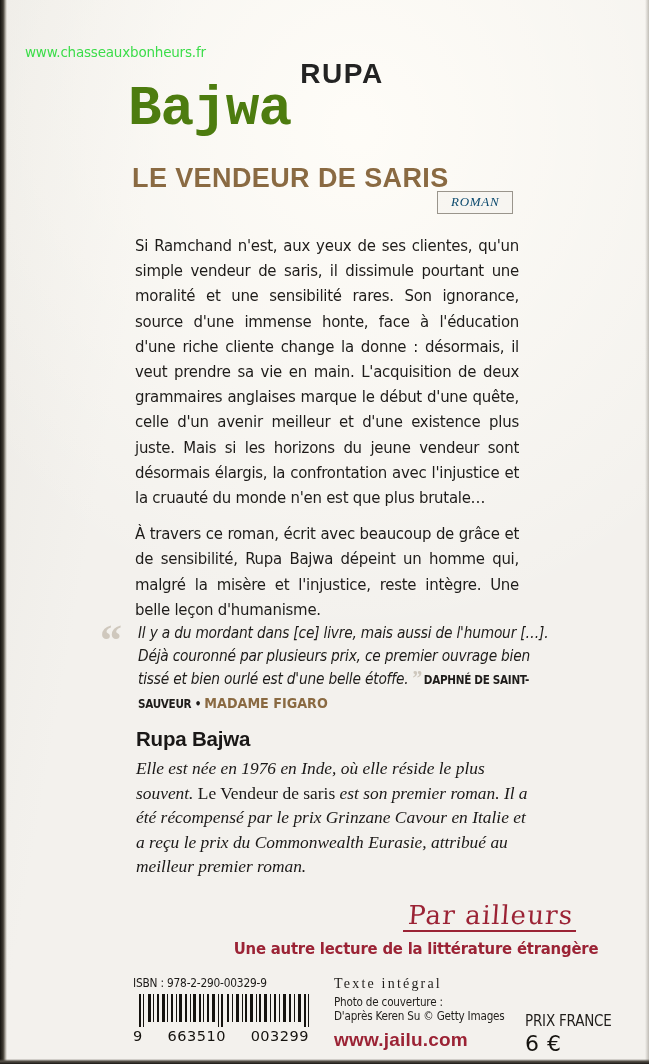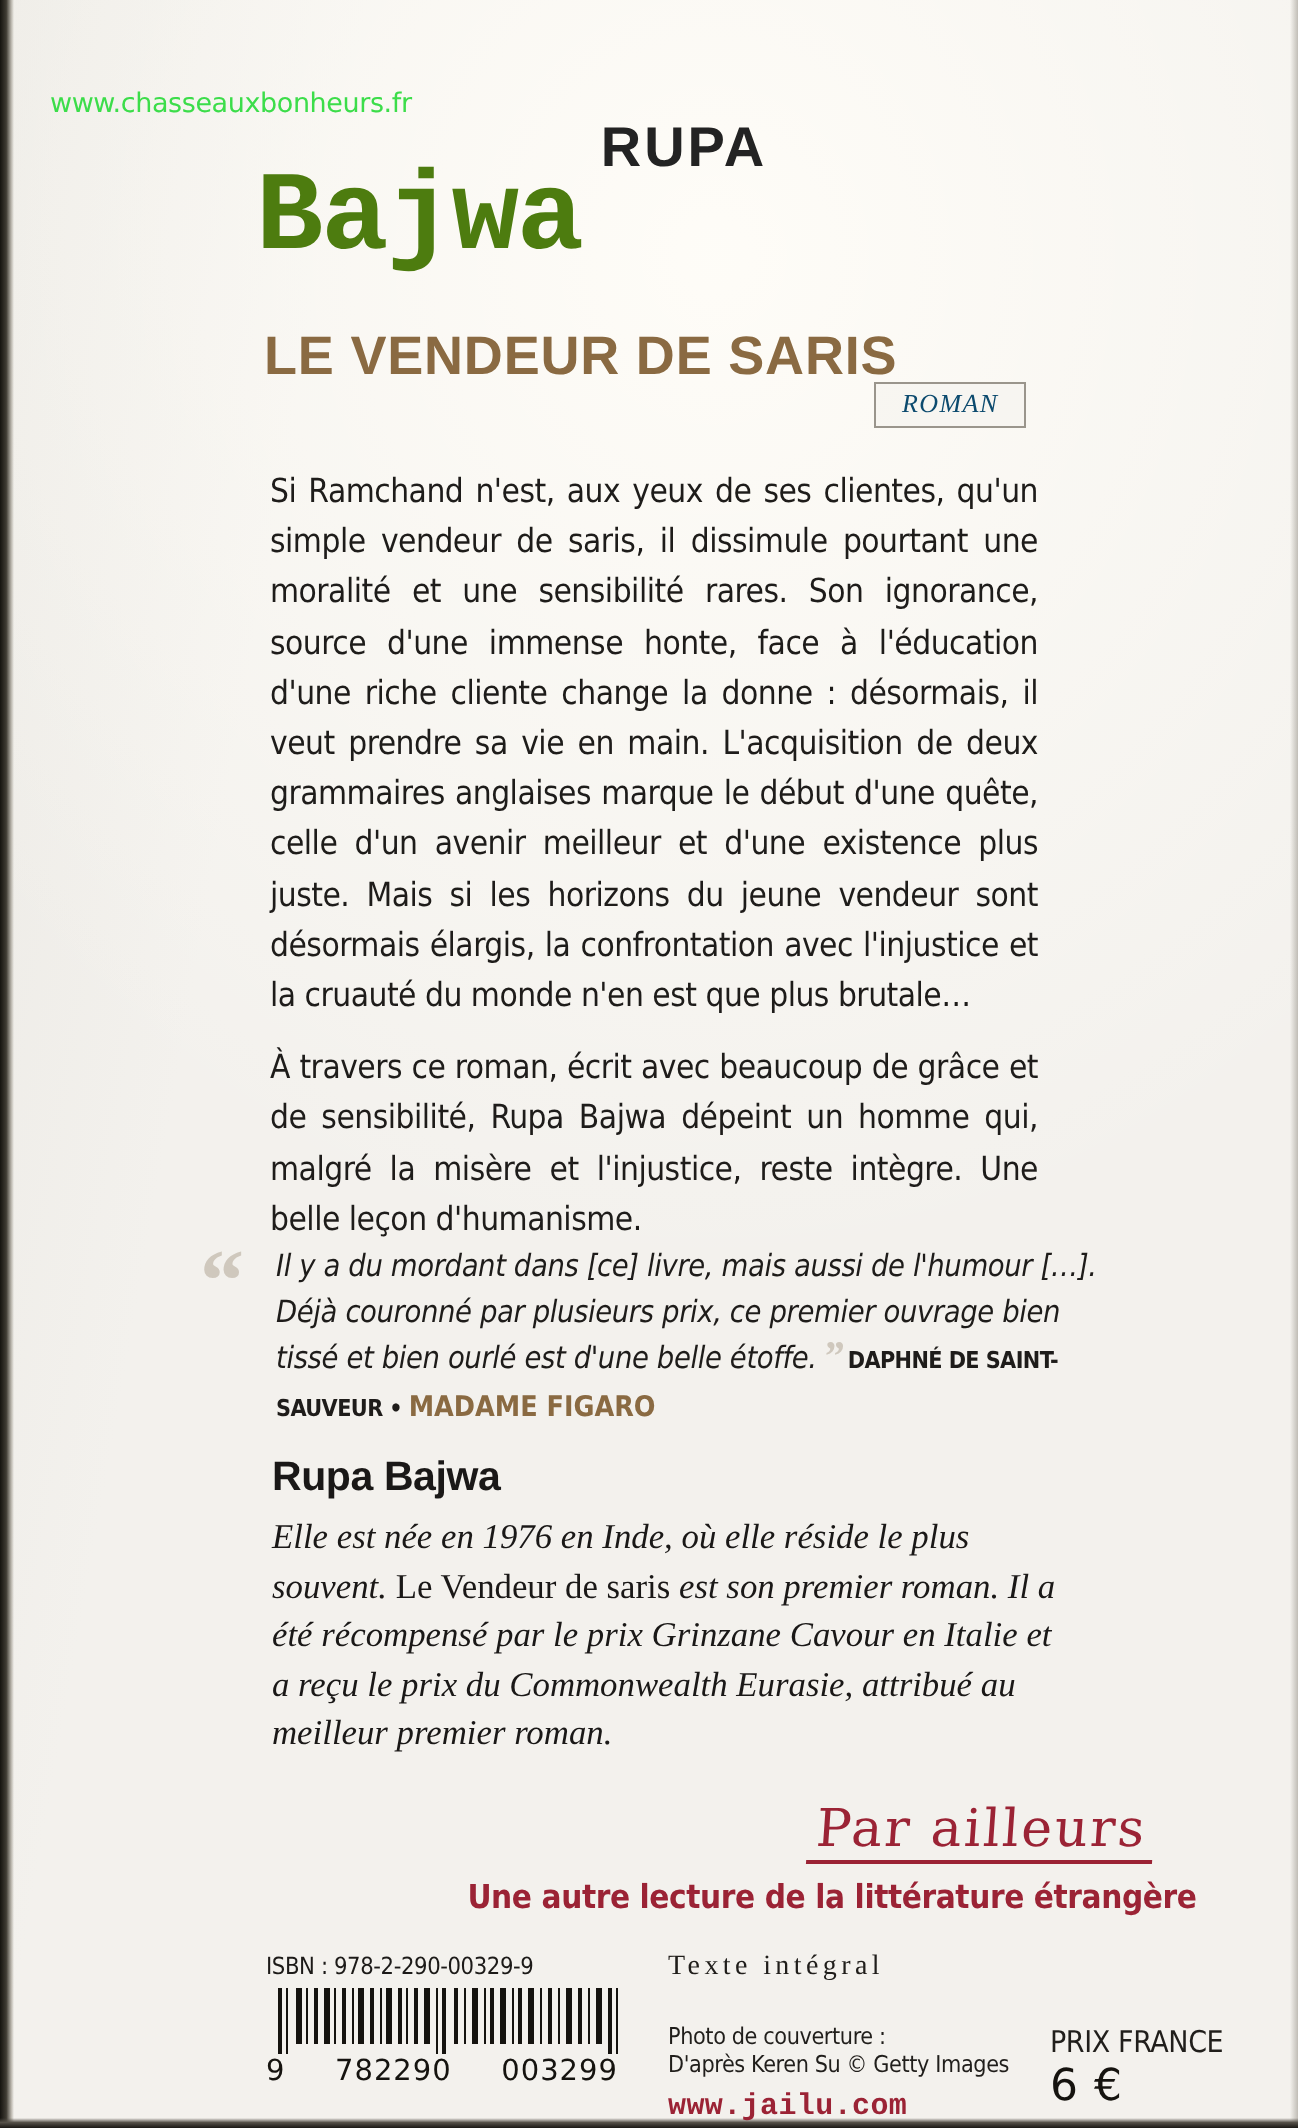--- a/index.html
+++ b/index.html
@@ -289,35 +289,35 @@
     padding-right: 4px;
     box-sizing: border-box;
   }
 
   .credits { position: absolute; left: 334px; top: 8px; width: 190px; }
   .credit-integral {
     font-family: "Liberation Serif", "DejaVu Serif", serif;
     font-size: 14px;
     letter-spacing: 2.2px;
     color: #201e1b;
-    margin-bottom: 20px;
+    margin-bottom: 4px;
   }
   .credit-photo {
     font-family: "DejaVu Sans Condensed", "Liberation Sans Narrow", "Liberation Sans", sans-serif;
     font-size: 11.6px;
     line-height: 13.6px;
     color: #201e1b;
     letter-spacing: -0.2px;
     white-space: nowrap;
   }
   .credit-site {
     margin-top: 6px;
-    font-family: Liberation Mono, monospace;
-    font-weight: bold;
-    font-size: 15px;
+    font-family: Liberation Sans, sans-serif;
+    font-weight: bold;
+    font-size: 19px;
     color: #9b2335;
     letter-spacing: 0.2px;
   }
 
   .price-block { position: absolute; left: 525px; top: 44px; width: 110px; }
   .price-label {
     font-family: "DejaVu Sans Condensed", "Liberation Sans Narrow", "Liberation Sans", sans-serif;
     font-size: 15px;
     letter-spacing: -0.2px;
     color: #201e1b;
@@ -424,21 +424,21 @@
               <rect x="156" y="0" width="2" height="28"></rect>
               <rect x="161" y="0" width="1" height="28"></rect>
               <rect x="165" y="0" width="3" height="28"></rect>
               <rect x="171" y="0" width="2" height="33"></rect>
               <rect x="175" y="0" width="1" height="33"></rect>
             </g>
           </svg>
         </div>
         <div class="barcode-digits">
           <span>9</span>
-          <span>782290</span>
+          <span>663510</span>
           <span>003299</span>
         </div>
       </div>
 
       <div class="credits">
         <div class="credit-integral">Texte intégral</div>
         <div class="credit-photo">Photo de couverture :</div>
         <div class="credit-photo">D'après Keren Su © Getty Images</div>
         <div class="credit-site">www.jailu.com</div>
       </div>

